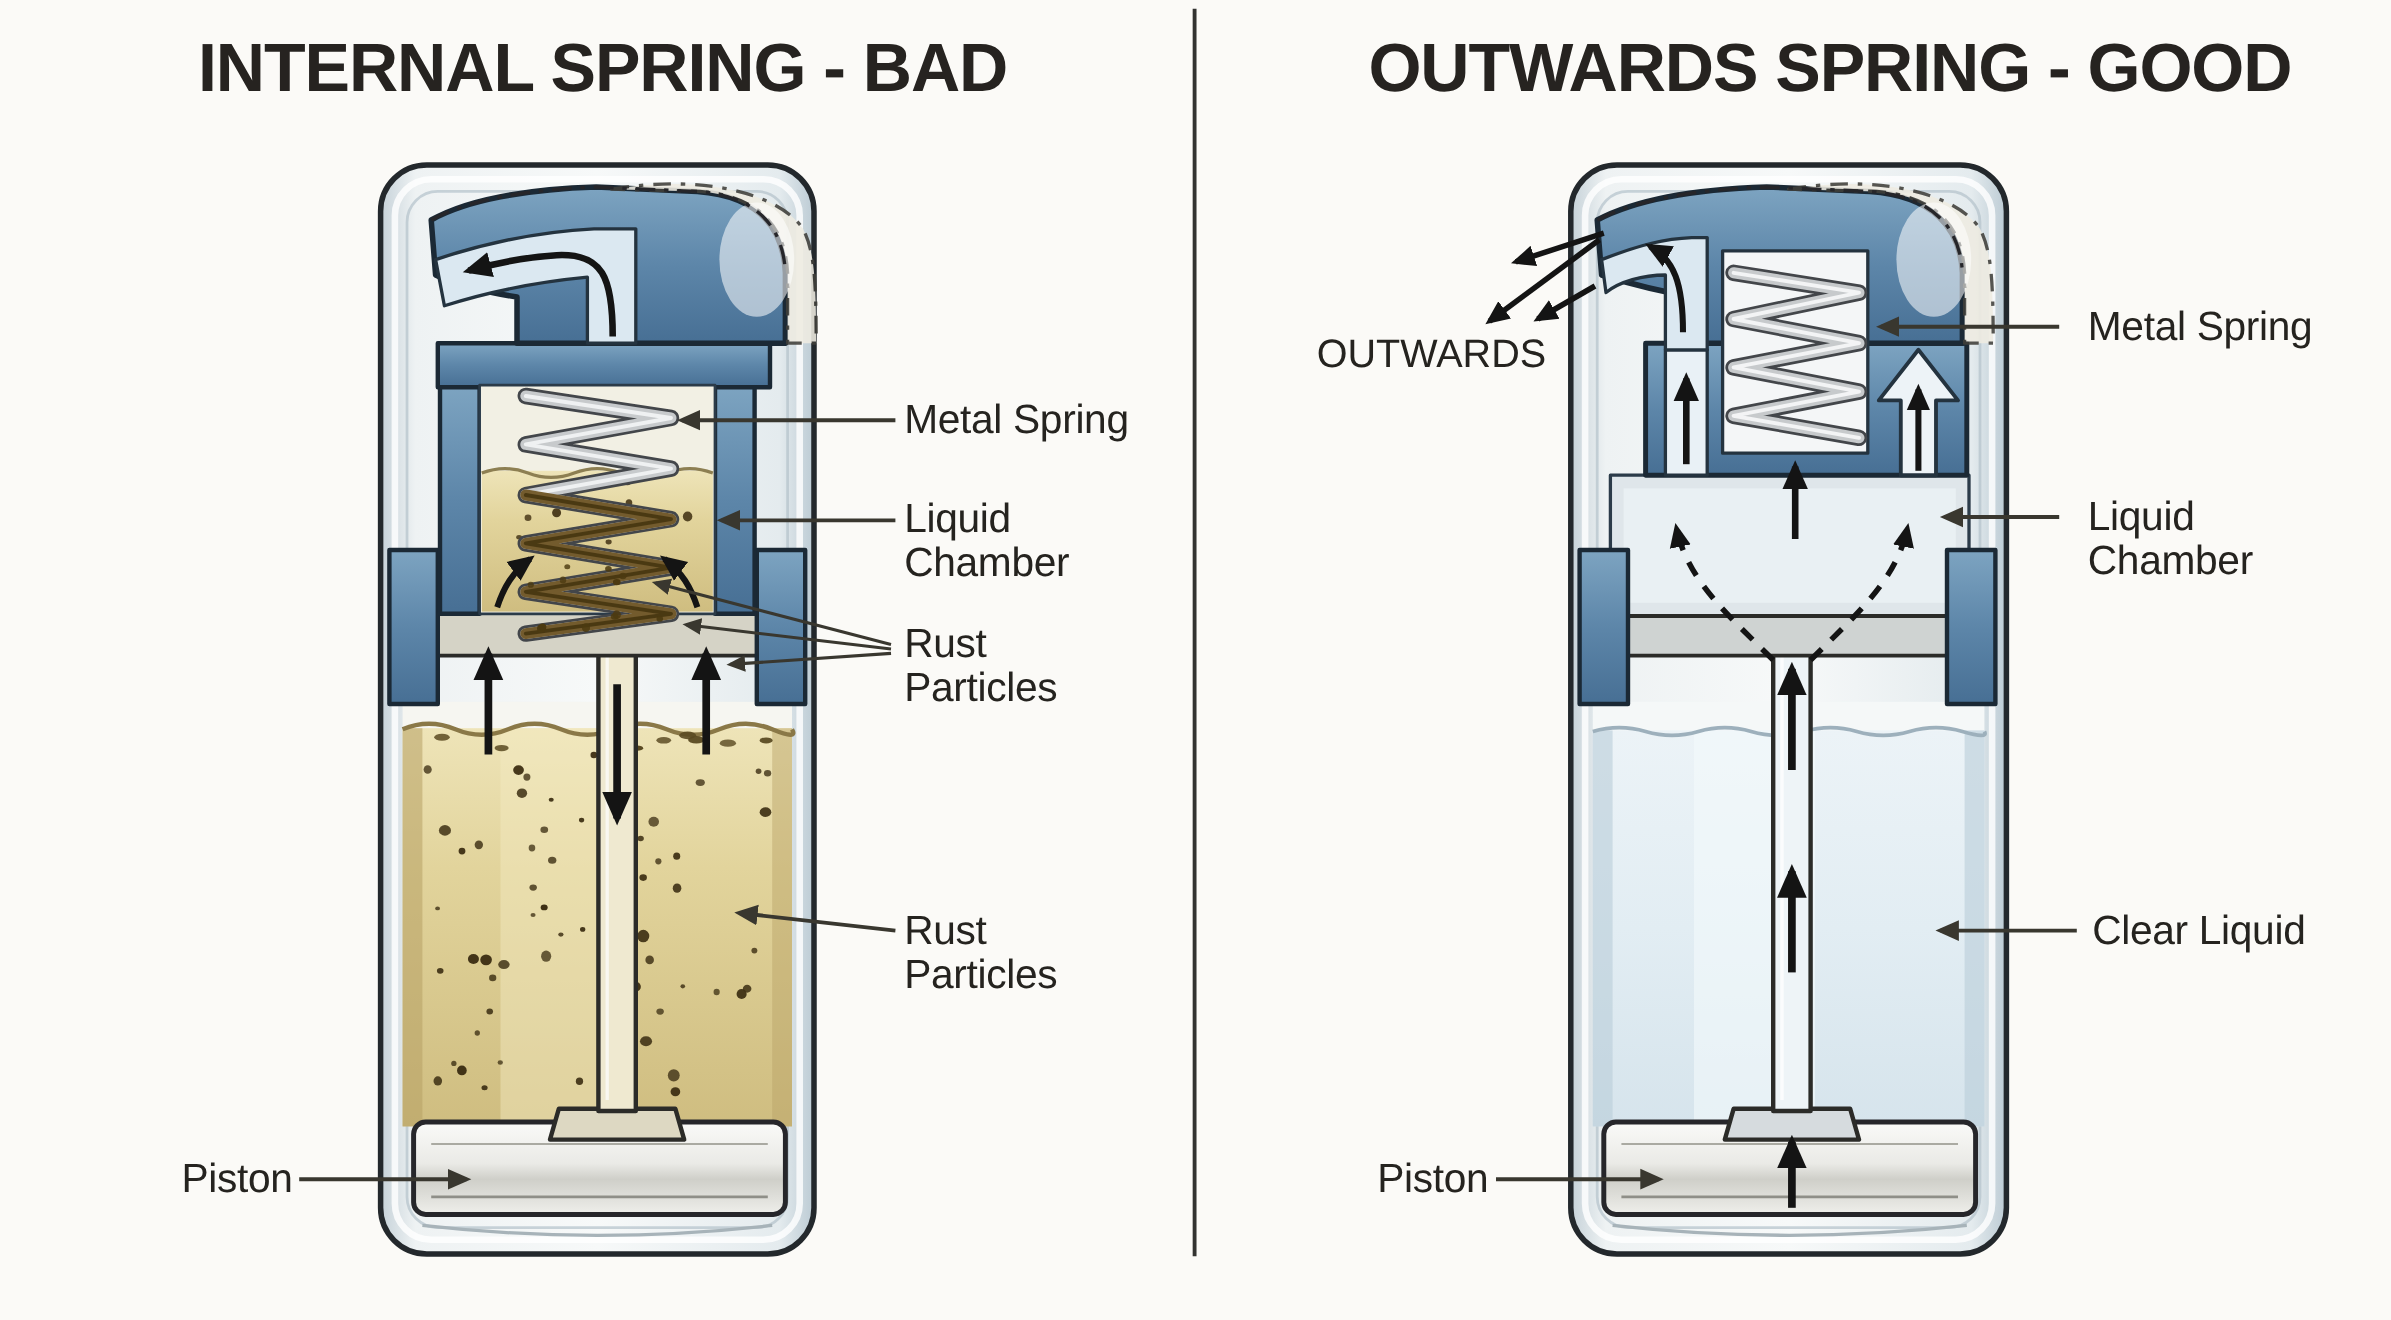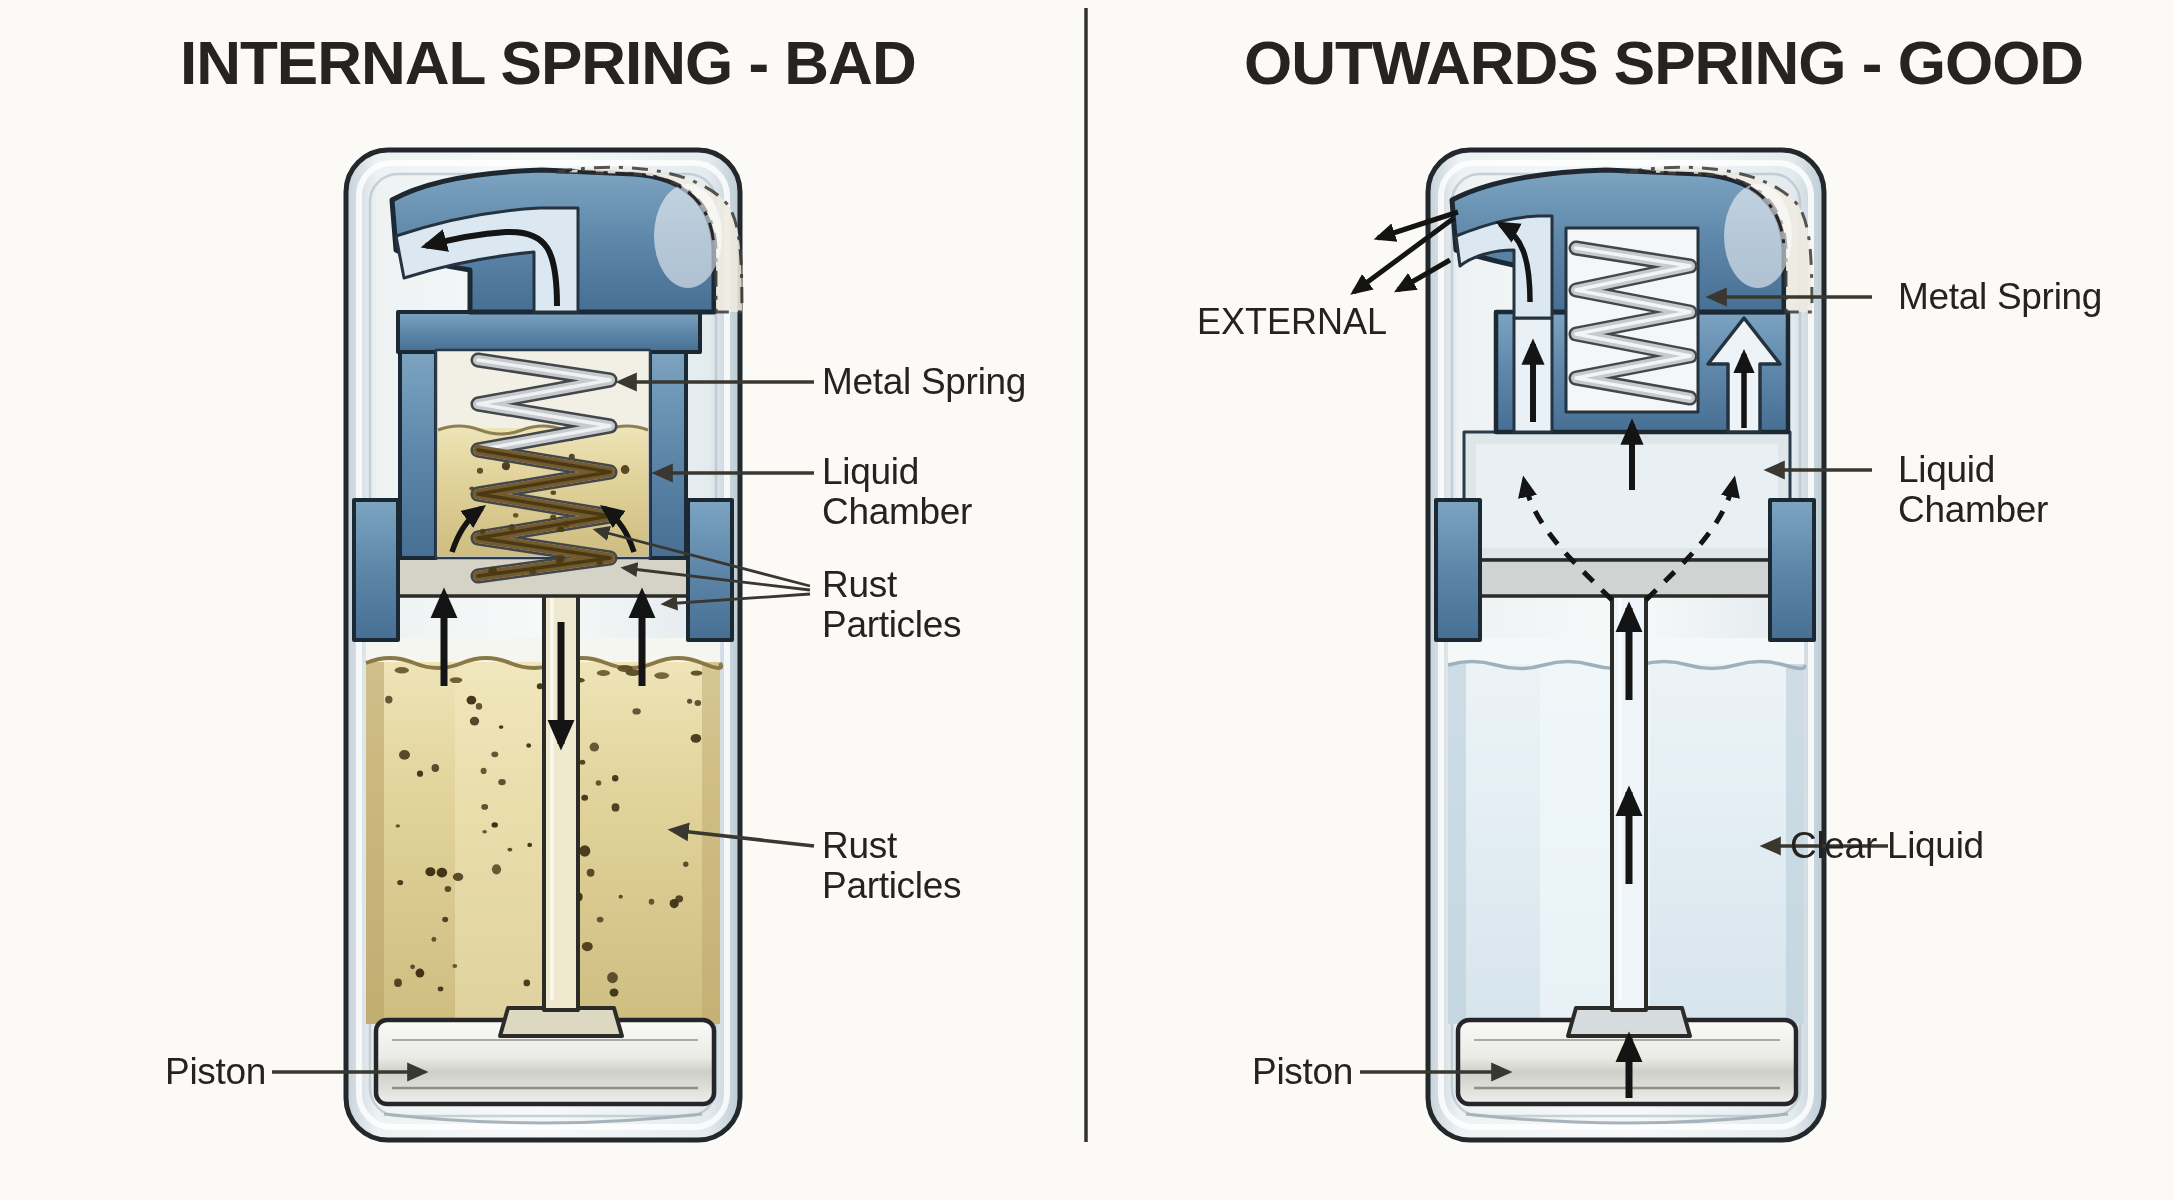--- a/index.html
+++ b/index.html
@@ -331,19 +331,19 @@
 
   <div class="label" style="left:822px;top:362px;">Metal Spring</div>
   <div class="label" style="left:822px;top:452px;">Liquid
 Chamber</div>
   <div class="label" style="left:822px;top:565px;">Rust
 Particles</div>
   <div class="label" style="left:822px;top:826px;">Rust
 Particles</div>
   <div class="label" style="left:165px;top:1052px;">Piston</div>
 
-  <div class="label caps" style="left:1197px;top:303px;">EXTERNAL</div>
+  <div class="label caps" style="left:1197px;top:303px;">OUTWARDS</div>
   <div class="label" style="left:1898px;top:277px;">Metal Spring</div>
   <div class="label" style="left:1898px;top:450px;">Liquid
 Chamber</div>
-  <div class="label" style="left:1790px;top:826px;">Clear Liquid</div>
+  <div class="label" style="left:1902px;top:826px;">Clear Liquid</div>
   <div class="label" style="left:1252px;top:1052px;">Piston</div>
 </div>
 
 </body></html>

